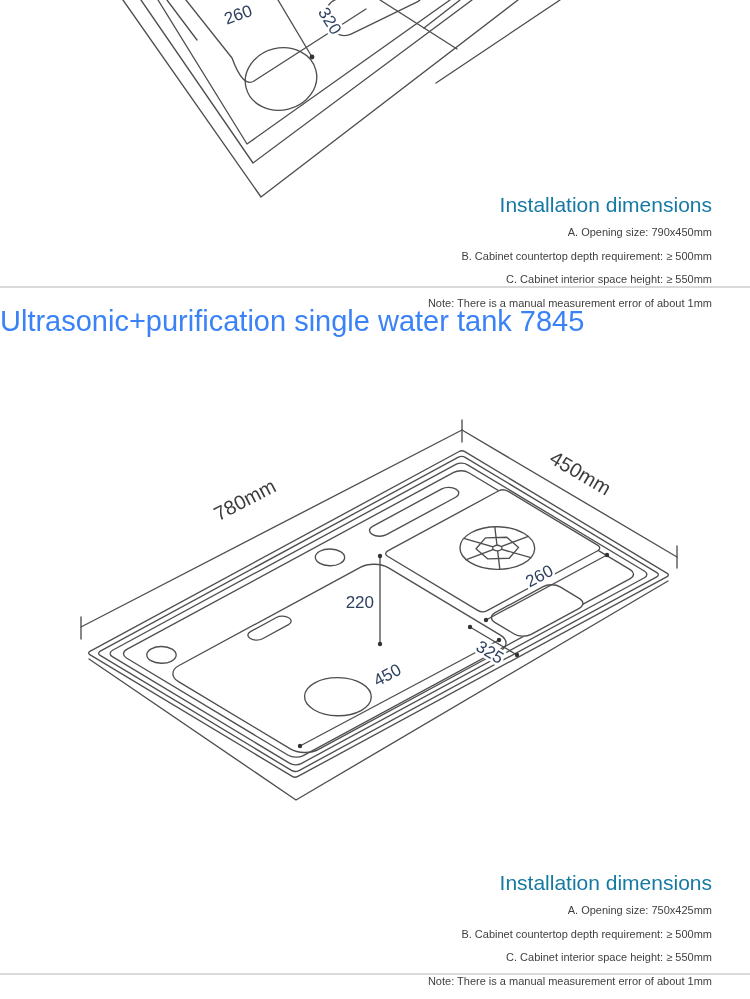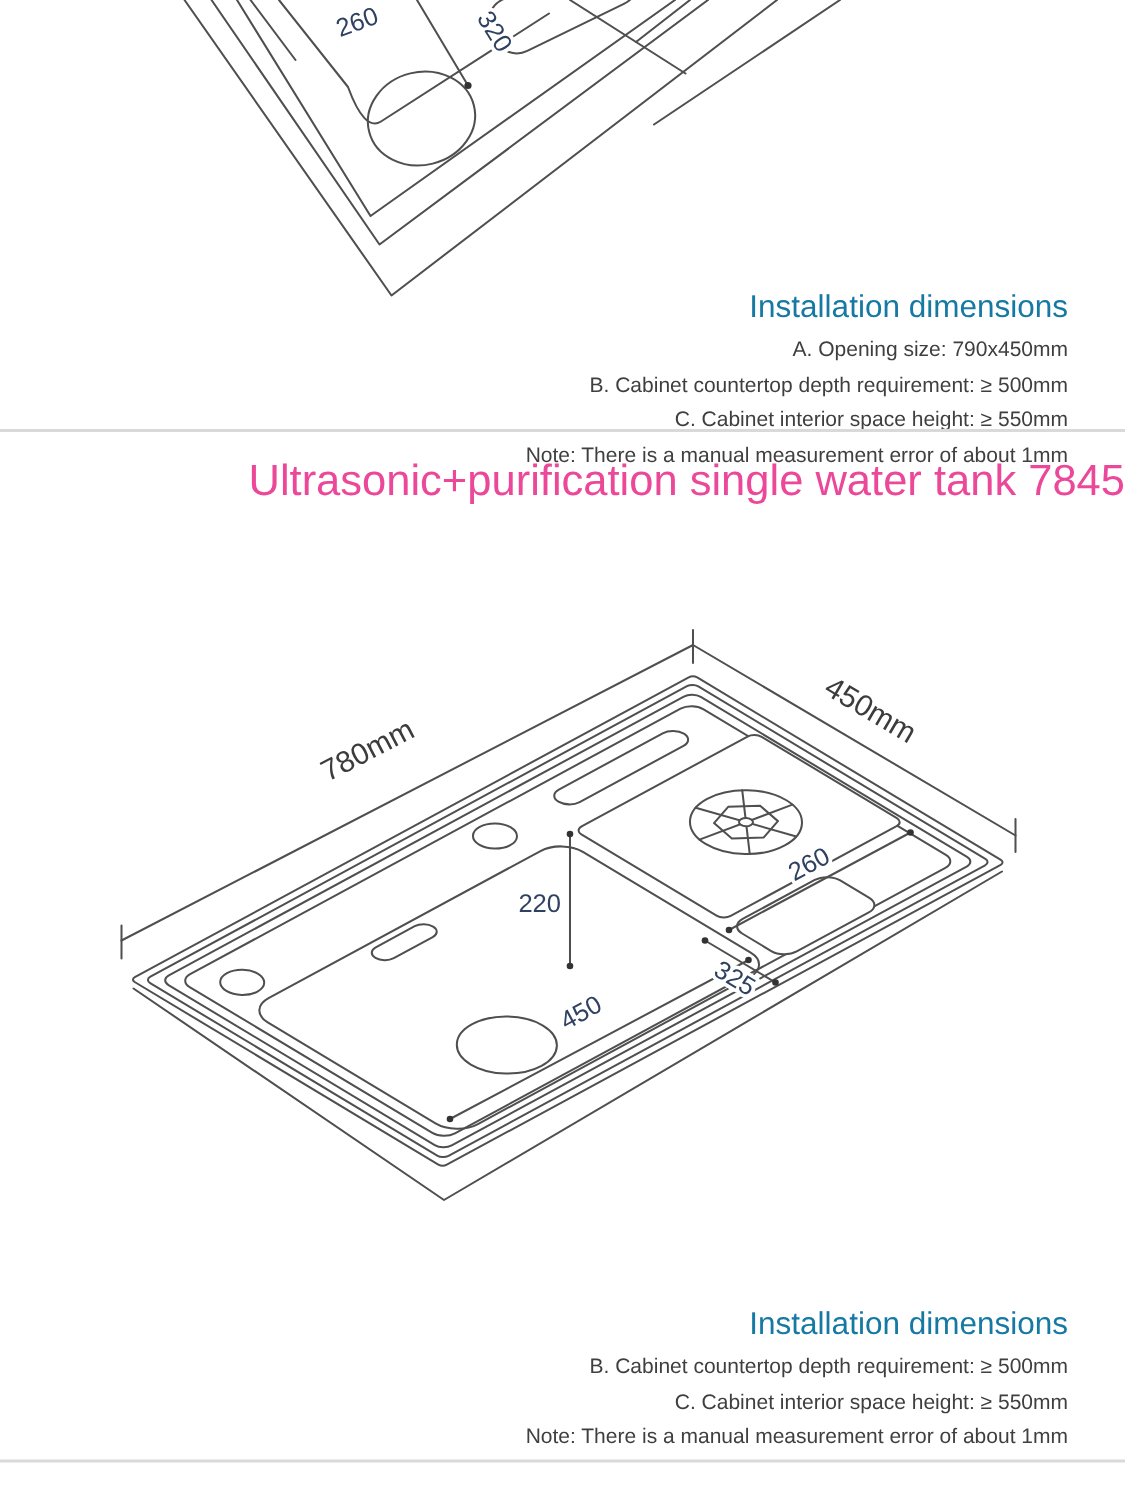--- a/index.html
+++ b/index.html
@@ -9,22 +9,22 @@
   svg *{vector-effect:non-scaling-stroke;}
   .ln{fill:none;stroke:#4f4f4f;stroke-width:1.35;stroke-linejoin:round;stroke-linecap:round;}
   .fillw{fill:#ffffff;stroke:#4f4f4f;stroke-width:1.35;stroke-linejoin:round;}
   .dimtxt{fill:#2e4160;font-size:17px;font-family:"Liberation Sans",sans-serif;
           paint-order:stroke;stroke:#ffffff;stroke-width:5px;stroke-linejoin:round;}
   .dimmm{fill:#3c3c3c;font-size:20px;font-family:"Liberation Sans",sans-serif;}
   .dot{fill:#333;stroke:none;}
   .divider{position:absolute;left:0;width:750px;height:2px;}
   .install{position:absolute;right:38px;text-align:right;color:#3f3f3f;margin-top:45px;}
   .install .hd{font-size:21px;margin-bottom:4px;}
-  .install .row{font-size:14px;line-height:23.5px;white-space:nowrap;}
-  .title{position:absolute;left:0;width:750px;text-align:right;color:#ec4899;}
+  .install .row{font-size:11px;line-height:23.5px;white-space:nowrap;}
+  .title{position:absolute;left:0;width:750px;text-align:left;color:#3b82f6;}
   #main-title{top:305px;font-size:29px;}
   #sub-title{top:362px;font-size:25px;}
 </style>
 </head>
 <body>
 
 <div id="page">
 
   <svg width="750" height="999" viewBox="0 0 750 999">
     <defs>
@@ -116,19 +116,20 @@
     <div class="row">C. Cabinet interior space height: ≥ 550mm</div>
     <div class="row">Note: There is a manual measurement error of about 1mm</div>
   </div>
 
   <div class="divider" style="top:286px;background:#d9d9d9;"></div>
 
   <div class="title" id="main-title">Ultrasonic+purification single water tank 7845</div>
 
   <div class="install" style="top:826px;">
     <div class="hd" style="color:#1579a3;">Installation dimensions</div>
+    <div class="row">A. Opening size:  750x425mm</div>
     <div class="row">B. Cabinet countertop depth requirement:  ≥ 500mm</div>
     <div class="row">C. Cabinet interior space height: ≥ 550mm</div>
     <div class="row">Note: There is a manual measurement error of about 1mm</div>
   </div>
 
   <div class="divider" style="top:973px;background:#d9d9d9;"></div>
 </div>
 
 </body></html>

